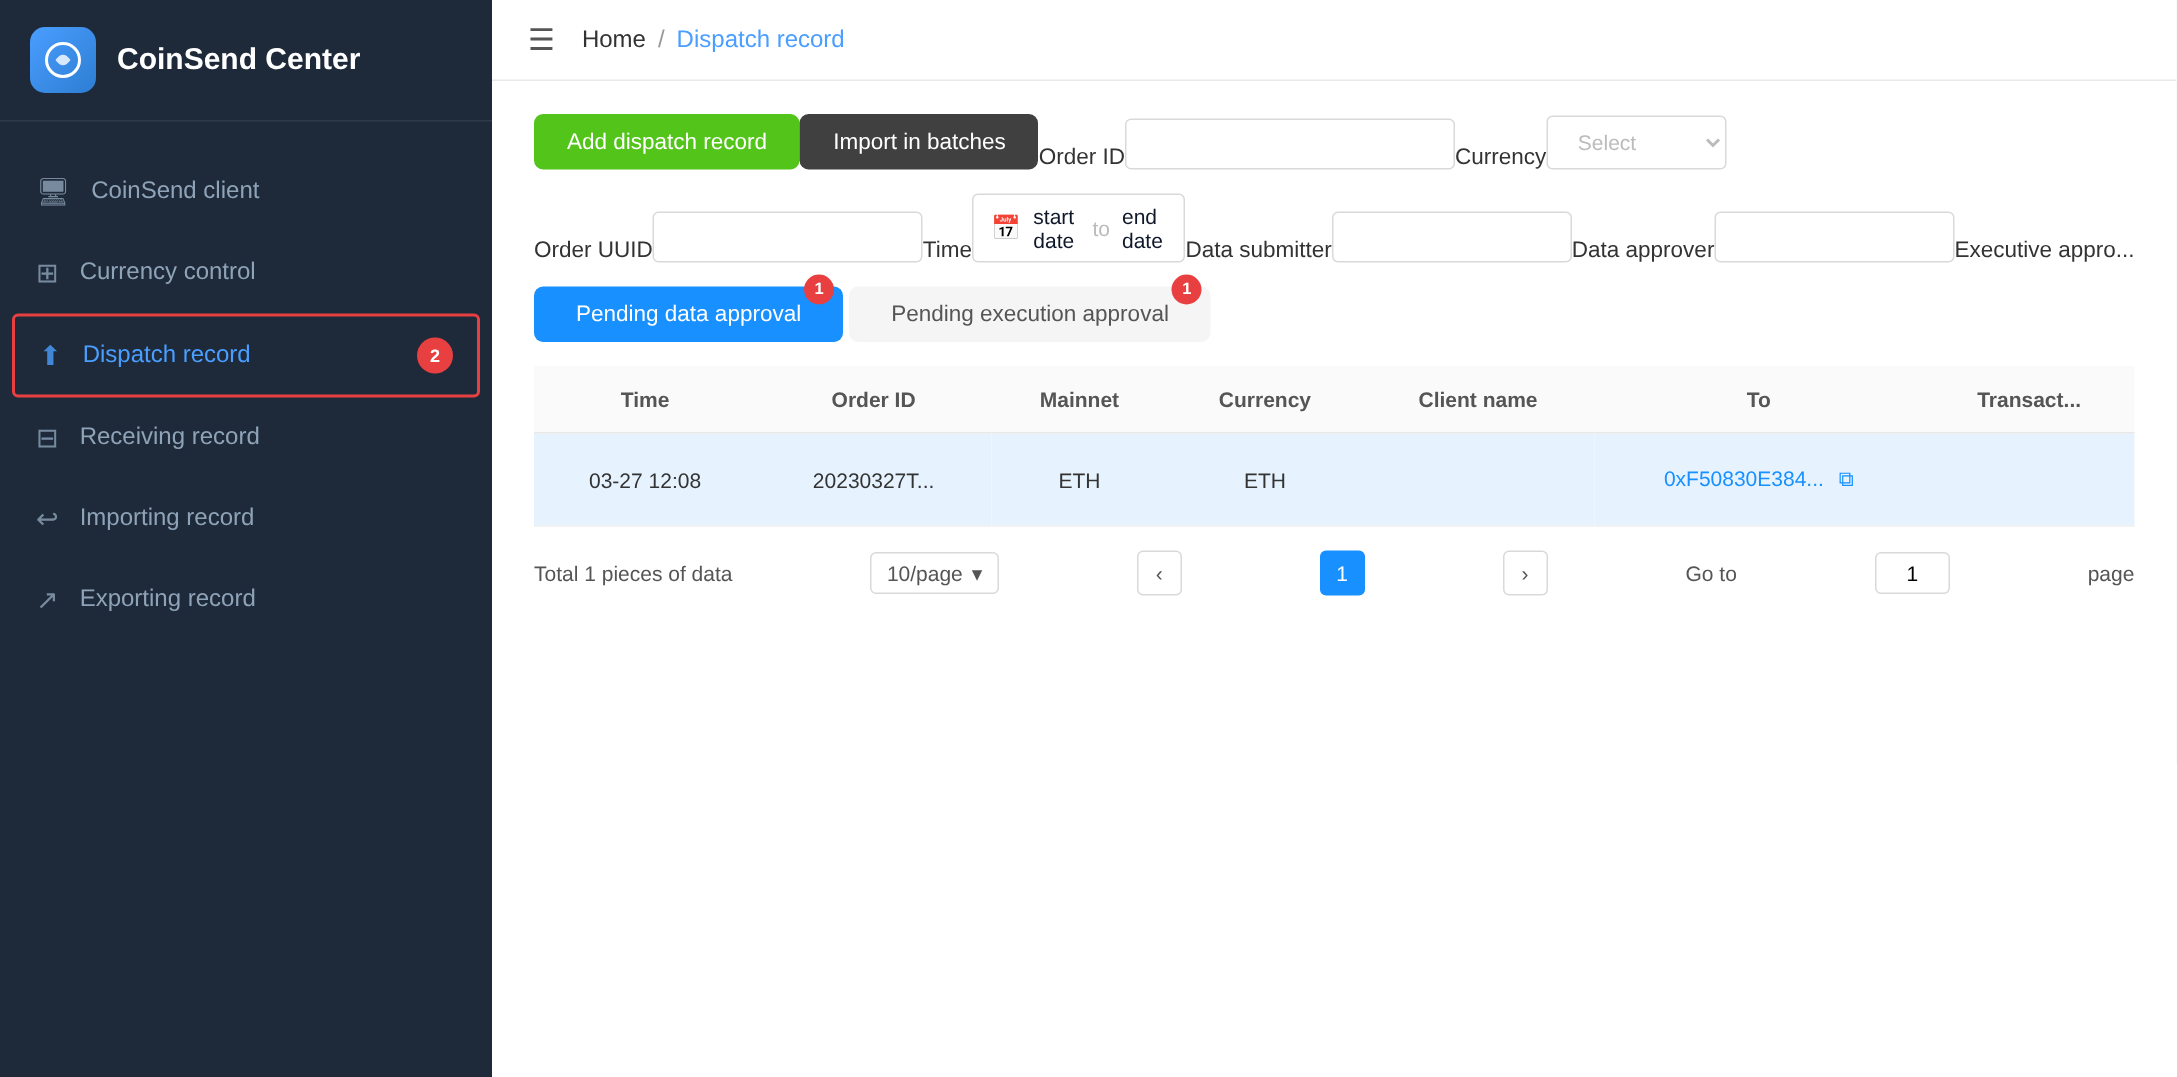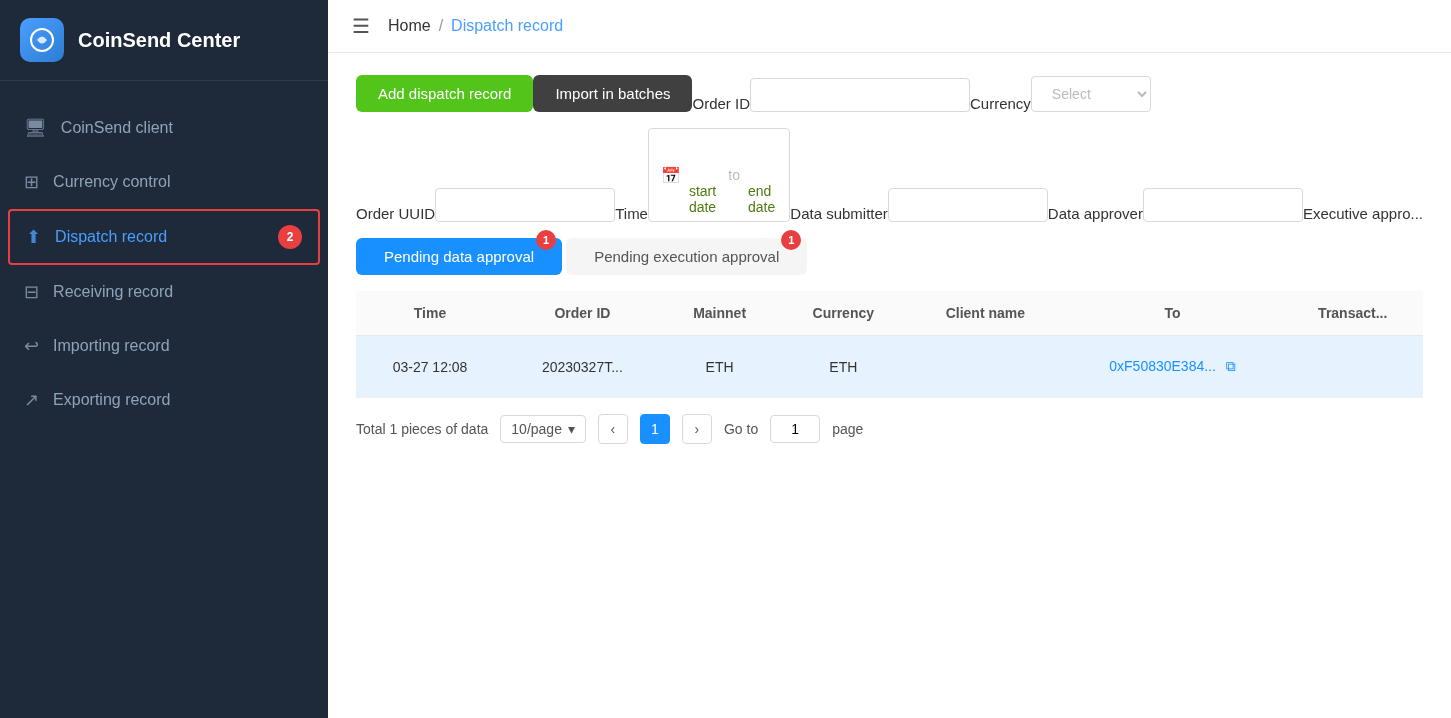--- a/index.html
+++ b/index.html
@@ -153,21 +153,21 @@
     .date-input-group {
       display: flex;
       align-items: center;
       border: 1px solid #d9d9d9;
       border-radius: 4px;
       padding: 6px 12px;
       background: #fff;
       gap: 8px;
     }
     .date-input-group .cal-icon { color: #bbb; font-size: 16px; }
-    .date-placeholder { color: #4d7c0f; font-size: 14px; margin-top: 48px; }
+    .date-placeholder { color: #0f172a; font-size: 14px; }
     .date-sep { color: #bbb; font-size: 14px; }
 
     
     .tabs-row {
       display: flex;
       align-items: center;
       gap: 0;
       margin-bottom: 16px;
       margin-top: 10px;
     }
@@ -229,20 +229,21 @@
     .copy-icon { color: #1890ff; margin-left: 6px; cursor: pointer; font-size: 14px; }
 
     
     .pagination-row {
       display: flex;
       align-items: center;
       gap: 12px;
       padding: 16px 0 4px 0;
       font-size: 14px;
       color: #555;
+      justify-content: space-between;
     }
     .page-select {
       border: 1px solid #d9d9d9;
       border-radius: 4px;
       padding: 5px 10px;
       font-size: 14px;
       background: #fff;
       cursor: pointer;
       display: flex;
       align-items: center;

